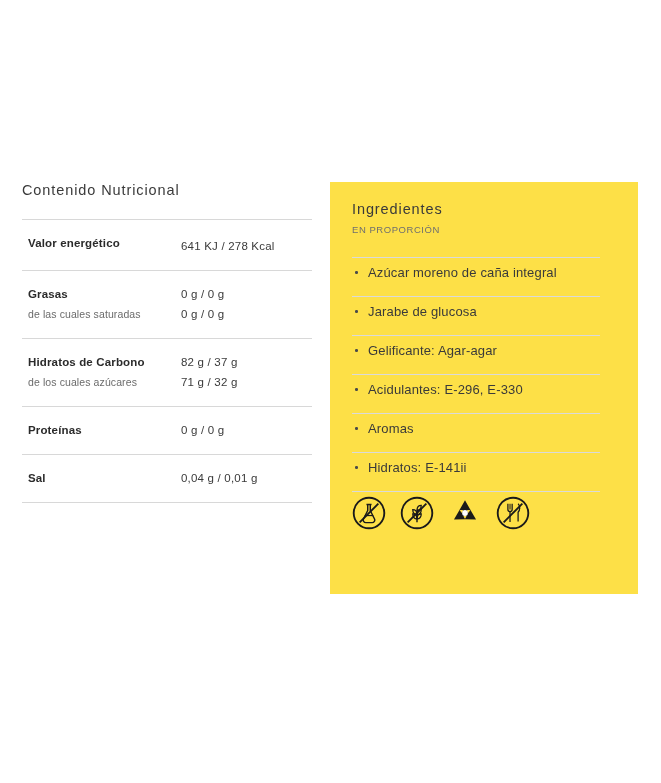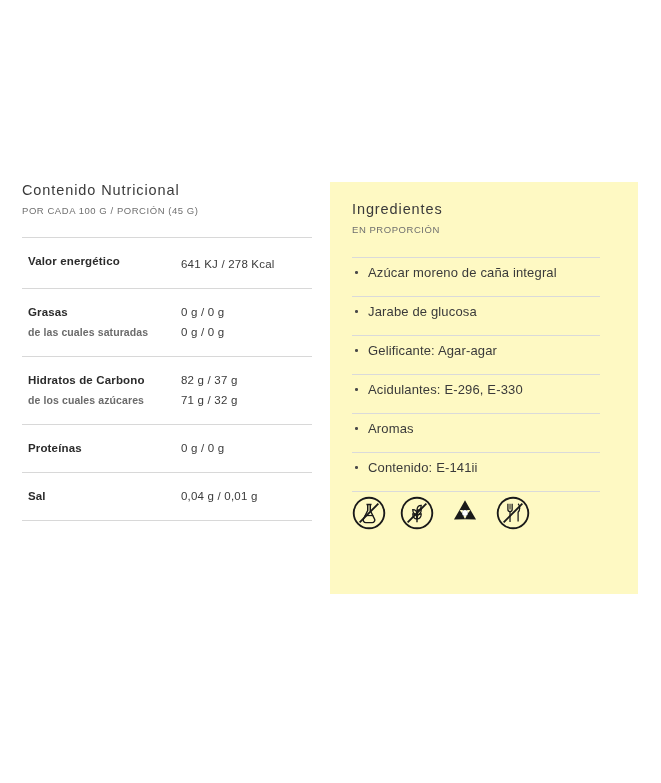--- a/index.html
+++ b/index.html
@@ -75,21 +75,21 @@
   .nutri-main-label {
     font-size: 11.5px;
     color: #2b2b2b;
     font-weight: 700;
     line-height: 17px;
     letter-spacing: 0.15px;
   }
   .nutri-sub-label {
     font-size: 10.5px;
     color: #6b6b6b;
-    font-weight: 700;
+    font-weight: 400;
     line-height: 17px;
     letter-spacing: 0.1px;
     margin-top: 3px;
   }
   .nutri-main-value {
     font-size: 11.5px;
     color: #3a3a3a;
     line-height: 17px;
     letter-spacing: 0.2px;
   }
@@ -101,21 +101,21 @@
     margin-top: 3px;
   }
 
   
   .ingredients-panel {
     position: absolute;
     left: 330px;
     top: 182px;
     width: 308px;
     height: 412px;
-    background: #fef9c3;
+    background: #fde047;
   }
 
   .ing-inner {
     padding: 19px 22px 0 22px;
   }
 
   .ing-title {
     font-size: 14.5px;
     letter-spacing: 0.9px;
     color: #3a3a3a;
@@ -172,21 +172,20 @@
     display: block;
   }
 </style>
 </head>
 <body>
 
 <div class="page">
 
   <section class="nutrition-panel">
     <h2 class="panel-title">Contenido Nutricional</h2>
-    <p class="panel-subtitle">POR CADA 100 G / PORCIÓN (45 G)</p>
 
     <div class="nutrition-table">
 
       <div class="nutri-row">
         <div class="nutri-labels">
           <div class="nutri-main-label">Valor energético</div>
         </div>
         <div class="nutri-values">
           <div class="nutri-sub-value">641 KJ / 278 Kcal</div>
         </div>
@@ -239,21 +238,21 @@
     <div class="ing-inner">
       <h2 class="ing-title">Ingredientes</h2>
       <p class="ing-subtitle">EN PROPORCIÓN</p>
 
       <ul class="ing-list">
         <li>Azúcar moreno de caña integral</li>
         <li>Jarabe de glucosa</li>
         <li>Gelificante: Agar-agar</li>
         <li>Acidulantes: E-296, E-330</li>
         <li>Aromas</li>
-        <li>Contenido: E-141ii</li>
+        <li>Hidratos: E-141ii</li>
       </ul>
     </div>
   </section>
 
   <div class="icon-row">
 
     <svg class="cert-icon" viewBox="0 0 40 40">
       <circle cx="20" cy="20" r="18" fill="none" stroke="#1a1a1a" stroke-width="2.2"></circle>
       <path d="M17 10 h6 M18.5 10 v7 l-5 10 a3 3 0 0 0 2.7 4.3 h7.6 a3 3 0 0 0 2.7 -4.3 l-5 -10 v-7" fill="none" stroke="#1a1a1a" stroke-width="1.7" stroke-linejoin="round"></path>
       <path d="M15 23 h10" fill="none" stroke="#1a1a1a" stroke-width="1.4"></path>

